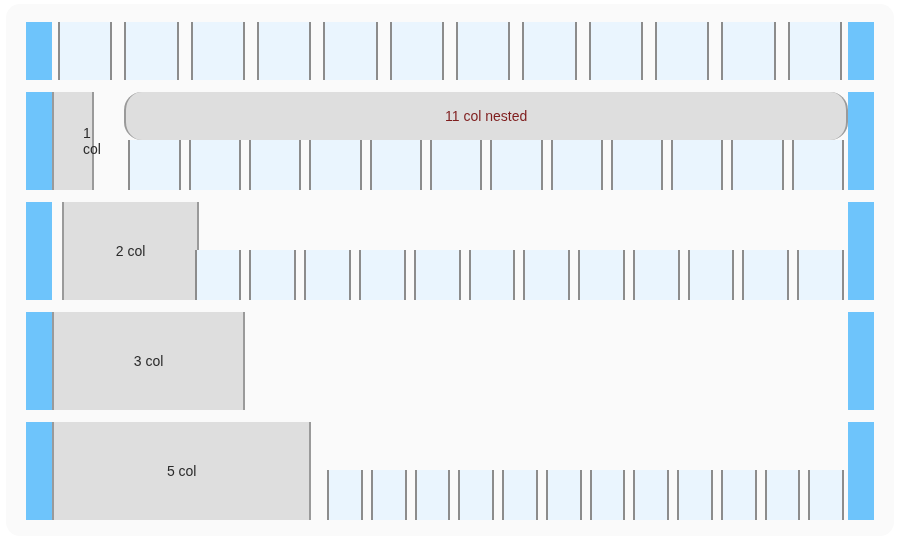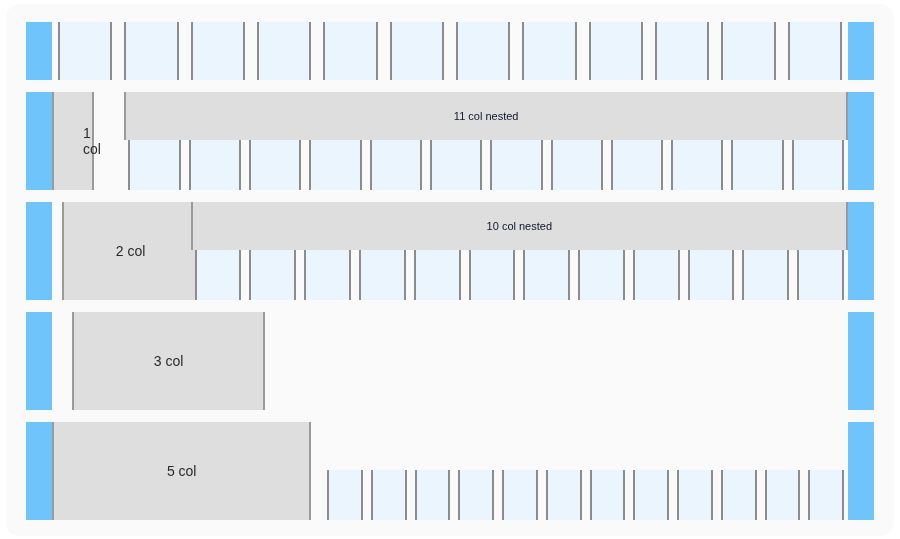--- a/index.html
+++ b/index.html
@@ -97,22 +97,23 @@
     right: 0;
     top: 0;
     height: 48px;
     background: #dedede;
     border-left: 2px solid #9a9a9a;
     border-right: 2px solid #9a9a9a;
     box-sizing: border-box;
     display: flex;
     align-items: center;
     justify-content: center;
-    font-size: 11px;
-    color: #0f172a;
+    font-size: 14px;
+    color: #7f1d1d;
+    border-radius: 18px;
   }
   .nested-cols {
     position: absolute;
     left: 0;
     right: 0;
     top: 48px;
     bottom: 0;
     display: flex;
   }
   .nested-cols .col-cell {
@@ -183,44 +184,41 @@
     </div>
   </div>
 
   <div class="grid-row" id="row-2">
     <div class="edge-marker left"></div>
     <div class="edge-marker right"></div>
     <div class="parent-block" style="left: 36px; width: 137px;">
       <span>2 col</span>
     </div>
     <div class="nested-block" style="left: 164.667px; width: 657.333px;">
-      <div class="nested-header">
-        <span>10 col nested</span>
-      </div>
       <div class="nested-cols">
           <div class="col-cell"></div>
           <div class="col-cell"></div>
           <div class="col-cell"></div>
           <div class="col-cell"></div>
           <div class="col-cell"></div>
           <div class="col-cell"></div>
           <div class="col-cell"></div>
           <div class="col-cell"></div>
           <div class="col-cell"></div>
           <div class="col-cell"></div>
           <div class="col-cell"></div>
           <div class="col-cell"></div>
         </div>
     </div>
   </div>
 
   <div class="grid-row" id="row-3">
     <div class="edge-marker left"></div>
     <div class="edge-marker right"></div>
-    <div class="parent-block" style="left: 26px; width: 193px; margin-left: 20px;">
+    <div class="parent-block" style="left: 26px; width: 193px;">
       <span>3 col</span>
     </div>
   </div>
 
   <div class="grid-row" id="row-4">
     <div class="edge-marker left"></div>
     <div class="edge-marker right"></div>
     <div class="parent-block" style="left: 26px; width: 259.333px;">
       <span>5 col</span>
     </div>

